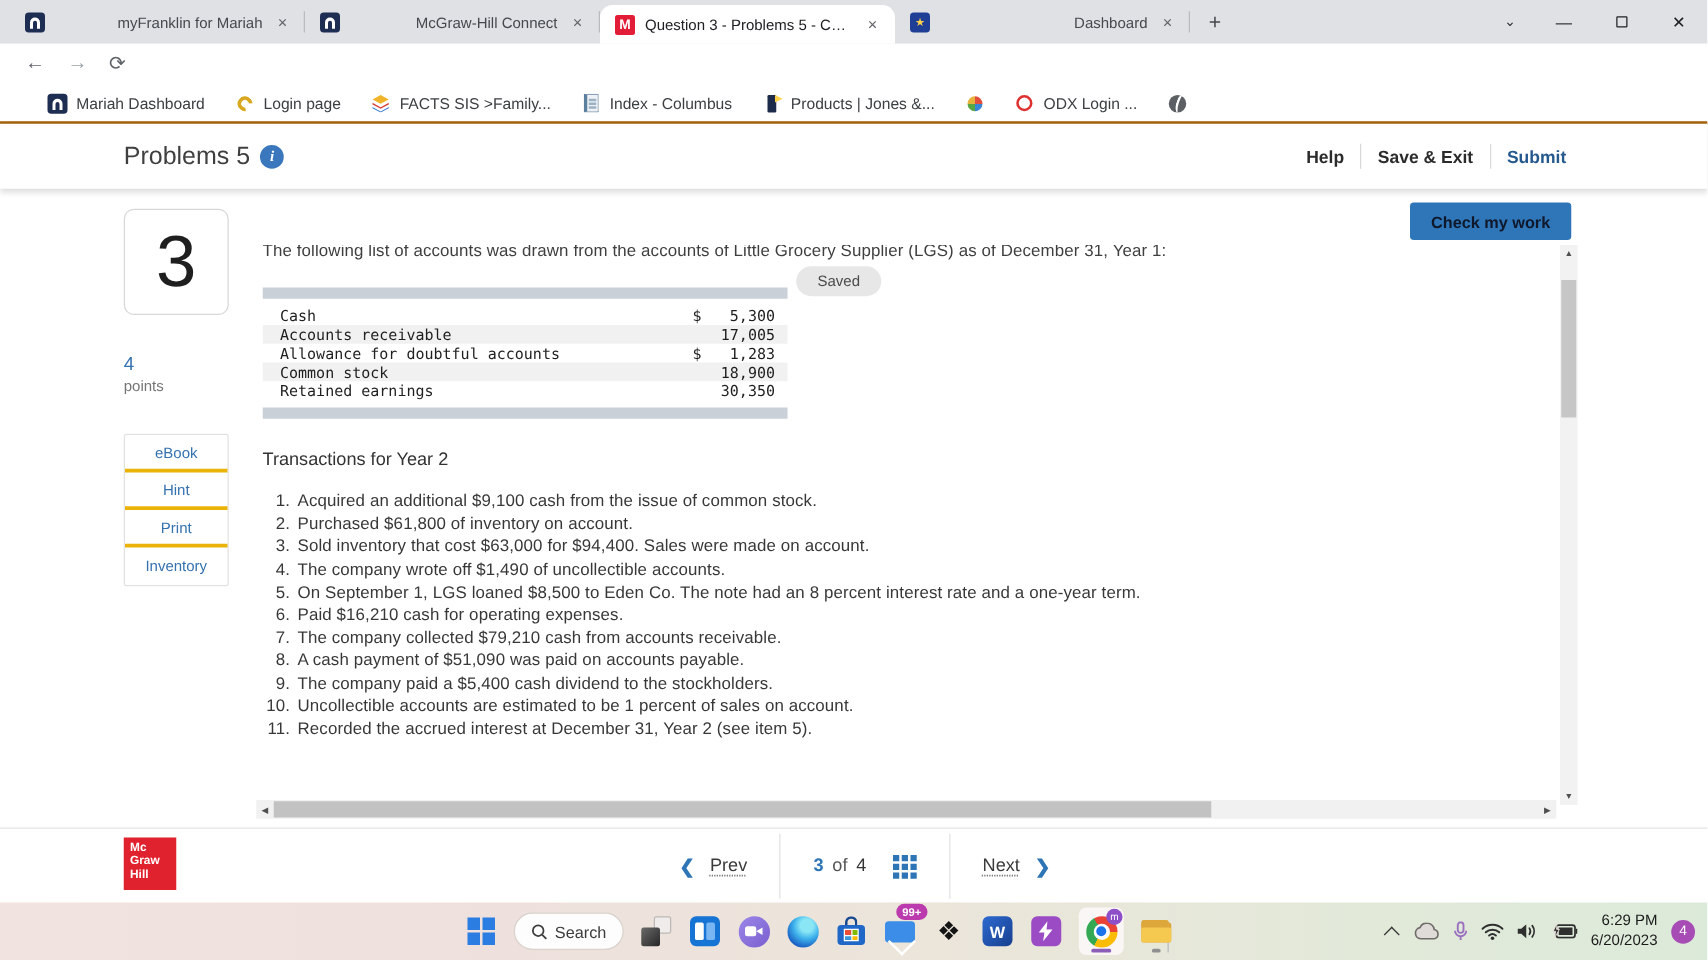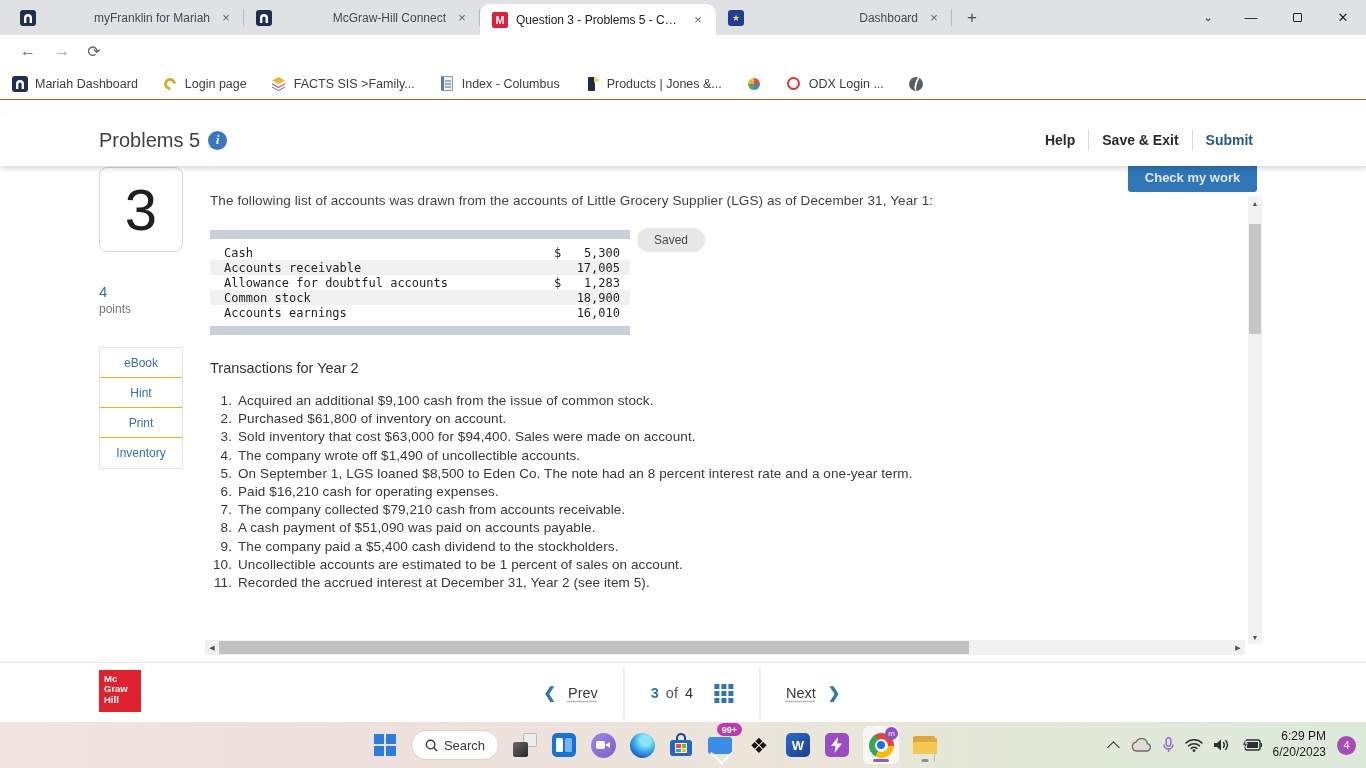--- a/index.html
+++ b/index.html
@@ -33,52 +33,52 @@
   .lock-icon svg { display:block; }
   .url { font-size:13px; white-space:nowrap; overflow:hidden; color:#202124; }
   .tb-right { position:absolute; right:8px; top:38px; height:27px; display:flex; align-items:center; gap:11px; }
   .tb-ic { width:20px; height:20px; display:flex; align-items:center; justify-content:center; color:#454a4e; font-size:15px; }
   .sidepanel-ic { width:14px; height:13px; background:#2d2d2d; border-radius:2px; position:relative; }
   .sidepanel-ic::after { content:""; position:absolute; left:2px; top:2px; width:4px; height:9px; background:#fff; border-radius:1px; }
   .avatar { width:24px; height:24px; border-radius:50%; background:#8f49c9; color:#fff; font-size:12px; display:flex; align-items:center; justify-content:center; }
   .dots { font-size:14px; color:#454a4e; letter-spacing:0; }
 
   
-  .bookmarks { position:absolute; left:0; top:68px; width:1366px; height:32px; background:#fff; display:flex; align-items:center; padding-left:0; border-bottom:1px solid #a16207; }
+  .bookmarks { position:absolute; left:0; top:68px; width:1366px; height:32px; background:#fff; display:flex; align-items:center; padding-left:26px; border-bottom:3px solid #a16207; }
   .bm { display:flex; align-items:center; gap:7px; padding:0 12px; font-size:12.5px; color:#3c4043; height:24px; }
   .bm-ic { width:16px; height:16px; display:flex; align-items:center; justify-content:center; }
   .ic-goldc { width:12px; height:12px; border:3px solid #d9a821; border-right-color:transparent; border-radius:50%; transform:rotate(40deg); }
   .ic-doc { width:12px; height:15px; background:#eef2f6; border:1px solid #8aa0b5; border-left:3px solid #5d7f9e; border-radius:1px; position:relative; }
   .ic-doc::after { content:""; position:absolute; left:1px; top:3px; width:6px; height:1.5px; background:#9db1c2; box-shadow:0 3px 0 #9db1c2, 0 6px 0 #9db1c2; }
   .ic-lighthouse { width:7px; height:14px; background:#1c2b4a; border-radius:1px; position:relative; }
   .ic-lighthouse::after { content:""; position:absolute; right:-5px; top:0; border-left:6px solid #ffd24a; border-top:3px solid transparent; border-bottom:3px solid transparent; }
   .ic-pinwheel { width:12px; height:12px; border-radius:50%; background:conic-gradient(#e24d3d 0 90deg,#3a86d6 0 180deg,#57a845 0 270deg,#e8b33c 0 360deg); }
   .ic-redring { width:13px; height:13px; border:2.5px solid #e03131; border-radius:50%; }
   .ic-globe { width:14px; height:14px; border-radius:50%; background:#5c6064; position:relative; overflow:hidden; }
   .ic-globe::after { content:""; position:absolute; left:6px; top:-2px; width:8px; height:18px; border-left:2px solid #fff; border-radius:50%; transform:rotate(18deg); }
 
   
-  .assign-header { position:absolute; left:0; top:114px; width:1366px; height:52px; background:#fff; box-shadow:0 3px 5px rgba(0,0,0,.14); z-index:5; }
+  .assign-header { position:absolute; left:0; top:99px; width:1366px; height:52px; background:#fff; box-shadow:0 3px 5px rgba(0,0,0,.14); z-index:5; }
   .assign-title { position:absolute; left:99px; top:0; height:52px; display:flex; align-items:center; gap:8px; font-size:20px; color:#3f3f3f; }
   .info-ic { width:19px; height:19px; border-radius:50%; background:#3b77bc; color:#fff; font-size:12px; font-weight:bold; font-style:italic; display:flex; align-items:center; justify-content:center; font-family:"Liberation Serif", serif; }
   .saved-pill { position:absolute; left:637px; top:114px; width:68px; height:24px; background:#e7e7e7; border-radius:12px; font-size:12px; color:#4a4a4a; display:flex; align-items:center; justify-content:center; }
   .hdr-actions { position:absolute; right:113px; top:0; height:52px; display:flex; align-items:center; gap:13px; font-size:14px; font-weight:bold; color:#2b2b2b; }
   .hdr-div { width:1px; height:20px; background:#d9d9d9; }
   .hdr-submit { color:#265a8f; }
 
   
   .qnum-card { position:absolute; left:99px; top:167px; width:84px; height:85px; border:1px solid #d8d8d8; border-radius:8px; display:flex; align-items:center; justify-content:center; font-size:58px; color:#1f1f1f; background:#fff; }
   .points { position:absolute; left:99px; top:283px; }
   .points-val { font-size:15px; color:#3572b0; }
   .points-lbl { font-size:12px; color:#757575; margin-top:2px; }
   .tools { position:absolute; left:99px; top:347px; width:84px; border:1px solid #e2e2e2; border-radius:2px; background:#fff; }
-  .tool { height:30px; display:flex; align-items:center; justify-content:center; font-size:12px; color:#3572b0; border-bottom:1px solid #eab308; }
+  .tool { height:30px; display:flex; align-items:center; justify-content:center; font-size:12px; color:#3572b0; border-bottom:3px solid #eab308; }
   .tool:last-child { border-bottom:none; }
 
-  .check-btn { position:absolute; left:1128px; top:162px; width:129px; height:30px; background:#2e76b8; border-radius:3px; color:#e5e5e5; font-size:13px; font-weight:bold; display:flex; align-items:center; justify-content:center; }
+  .check-btn { position:absolute; left:1128px; top:162px; width:129px; height:30px; background:#2e76b8; border-radius:3px; color:#0f172a; font-size:13px; font-weight:bold; display:flex; align-items:center; justify-content:center; }
 
   
   .body-pane { position:absolute; left:210px; top:196px; width:1036px; height:446px; overflow:hidden; }
   .intro { font-size:13.5px; color:#3f3f3f; margin-top:-3px; letter-spacing:.1px; }
   .acct-table { width:420px; margin-top:22px; }
   .band { height:9px; background:#c9d0d8; }
   .band.top { margin-bottom:6px; } .band.bot { margin-top:6px; }
   .acct-row { display:flex; align-items:center; height:15px; padding:0 10px 0 14px; font-family:"DejaVu Sans Mono", monospace; font-size:12px; color:#1f1f1f; }
   .acct-row.alt { background:#f1f1f1; }
   .acct-name { flex:1; }
@@ -344,23 +344,23 @@
         <span class="acct-name">Allowance for doubtful accounts</span>
         <span class="acct-dollar">$</span>
         <span class="acct-amt">1,283</span>
       </div>
       <div class="acct-row alt">
         <span class="acct-name">Common stock</span>
         <span class="acct-dollar"></span>
         <span class="acct-amt">18,900</span>
       </div>
       <div class="acct-row">
-        <span class="acct-name">Accounts earnings</span>
+        <span class="acct-name">Retained earnings</span>
         <span class="acct-dollar"></span>
-        <span class="acct-amt">16,010</span>
+        <span class="acct-amt">30,350</span>
       </div>
       <div class="band bot"></div>
     </div>
 
     <div class="trans-title">Transactions for Year 2</div>
     <ol class="trans">
       <li>Acquired an additional $9,100 cash from the issue of common stock.</li>
       <li>Purchased $61,800 of inventory on account.</li>
       <li>Sold inventory that cost $63,000 for $94,400. Sales were made on account.</li>
       <li>The company wrote off $1,490 of uncollectible accounts.</li>

